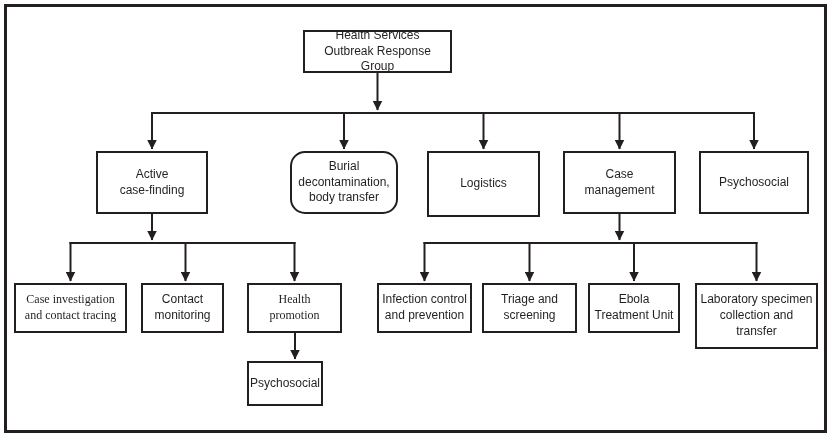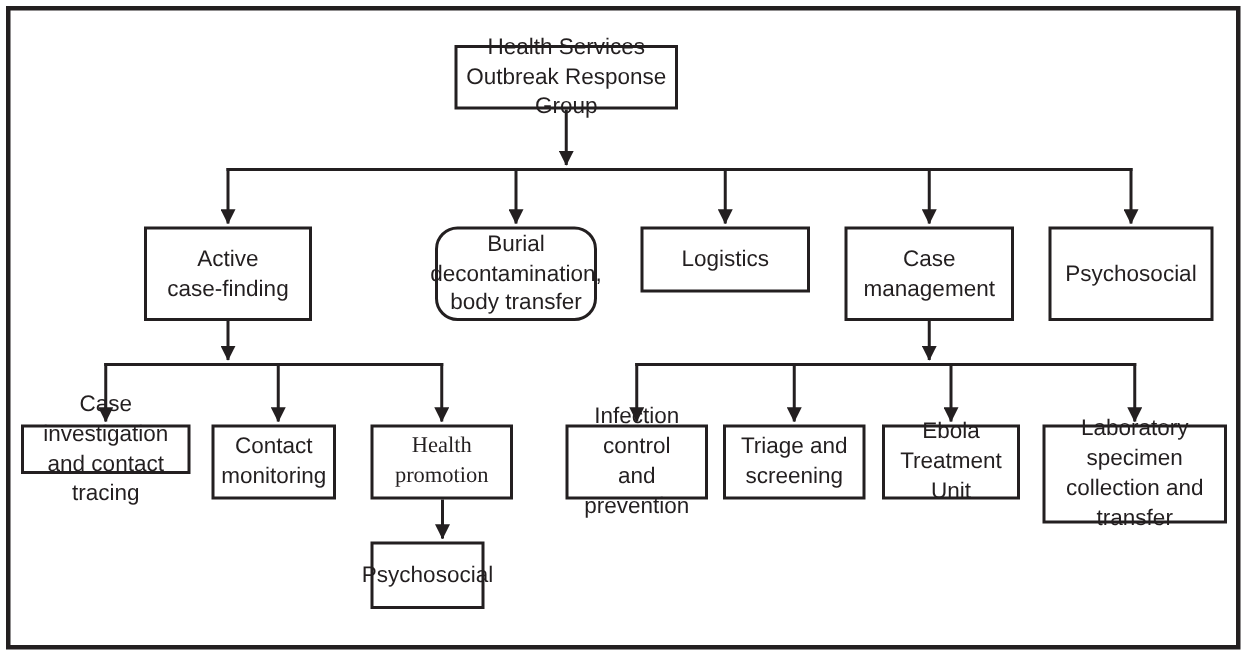--- a/index.html
+++ b/index.html
@@ -38,21 +38,21 @@
   }
   .node {
     position: absolute;
     box-sizing: border-box;
     border: 2px solid #231f20;
     background: #ffffff;
     display: flex;
     align-items: center;
     justify-content: center;
     text-align: center;
-    font-size: 15px;
+    font-size: 12px;
     line-height: 1.32;
     white-space: pre-line;
     padding: 1px;
   }
 </style>
 </head>
 <body>
 
 <div class="canvas">
 
@@ -96,34 +96,34 @@
     <span>Active
 case-finding</span>
   </div>
 
   <div class="node" style="left:290px; top:151px; width:108px; height:63px;border-radius:15px;">
     <span>Burial
 decontamination,
 body transfer</span>
   </div>
 
-  <div class="node" style="left:427px; top:151px; width:113px; height:44px;">
+  <div class="node" style="left:427px; top:151px; width:113px; height:66px;">
     <span>Logistics</span>
   </div>
 
   <div class="node" style="left:563px; top:151px; width:113px; height:63px;">
     <span>Case
 management</span>
   </div>
 
   <div class="node" style="left:699px; top:151px; width:110px; height:63px;">
     <span>Psychosocial</span>
   </div>
 
-  <div class="node" style="left:14px; top:283px; width:113px; height:33px;">
+  <div class="node" style="left:14px; top:283px; width:113px; height:50px;font-family:Liberation Serif, serif;">
     <span>Case investigation
 and contact tracing</span>
   </div>
 
   <div class="node" style="left:141px; top:283px; width:83px; height:50px;">
     <span>Contact
 monitoring</span>
   </div>
 
   <div class="node" style="left:247px; top:283px; width:95px; height:50px;font-family:Liberation Serif, serif;">

